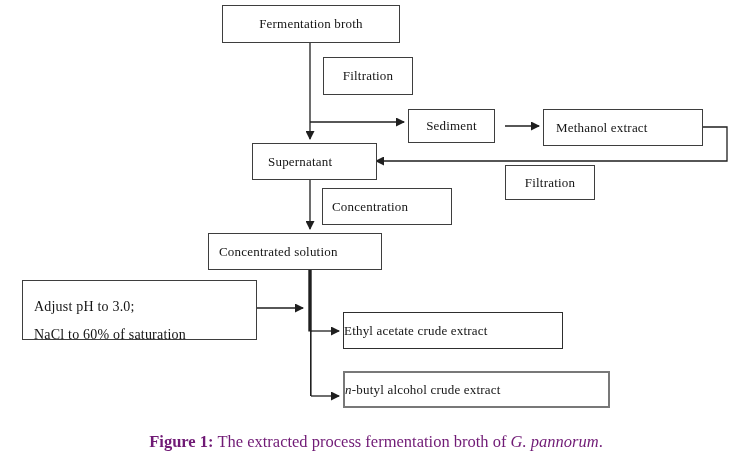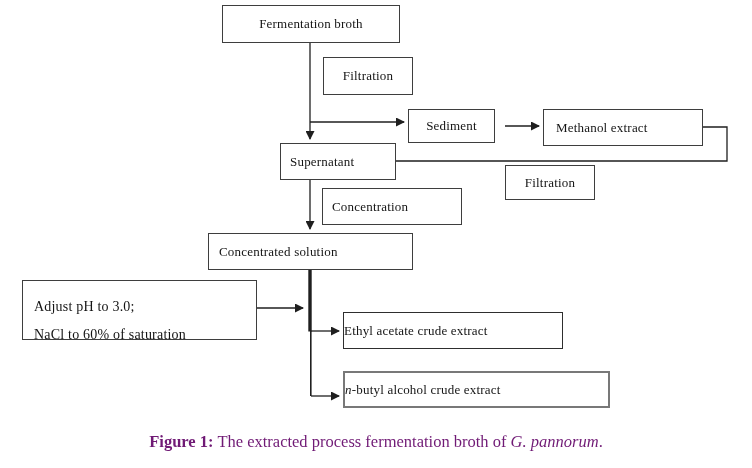--- a/index.html
+++ b/index.html
@@ -22,24 +22,24 @@
     align-items: center;
     font-size: 13px;
     letter-spacing: 0.2px;
     white-space: nowrap;
   }
   .center { justify-content: center; }
   #n-fermentation { left: 222px; top: 5px;   width: 178px; height: 38px; }
   #n-filtration1  { left: 323px; top: 57px;  width: 90px;  height: 38px; }
   #n-sediment     { left: 408px; top: 109px; width: 87px;  height: 34px; }
   #n-methanol     { left: 543px; top: 109px; width: 160px; height: 37px; padding-left: 12px; align-items: center; }
-  #n-supernatant  { left: 252px; top: 143px; width: 116px; height: 37px; padding-left: 9px; margin-left: 28px; }
+  #n-supernatant  { left: 252px; top: 143px; width: 125px; height: 37px; padding-left: 15px; }
   #n-filtration2  { left: 505px; top: 165px; width: 90px;  height: 35px; }
-  #n-concentration{ left: 322px; top: 188px; width: 140px; height: 37px; padding-left: 9px; }
-  #n-concentrated { left: 208px; top: 233px; width: 205px; height: 37px; padding-left: 10px; }
+  #n-concentration{ left: 322px; top: 188px; width: 130px; height: 37px; padding-left: 9px; }
+  #n-concentrated { left: 208px; top: 233px; width: 174px; height: 37px; padding-left: 10px; }
   #n-adjust {
     left: 22px; top: 280px; width: 235px; height: 60px;
     display: block; padding: 12px 6px 0 11px; line-height: 28px; font-size: 14px;
   }
   #n-ethyl  { left: 343px; top: 312px; width: 220px; height: 37px; border-color: #2e2e2e; }
   #n-butyl  { left: 343px; top: 371px; width: 267px; height: 37px; border: 2px solid #787878; }
   .ital { font-style: italic; }
   .caption {
     position: absolute;
     left: 0; top: 432px; width: 752px;

